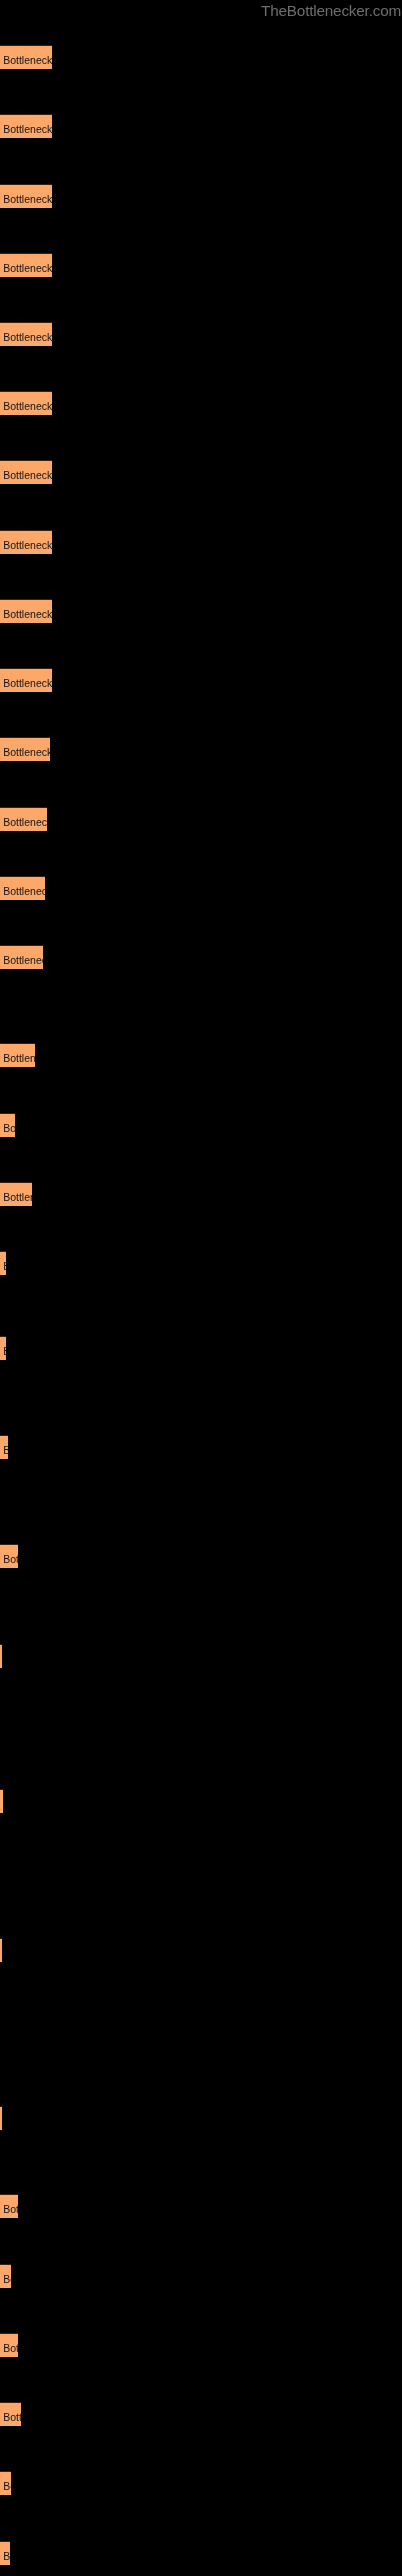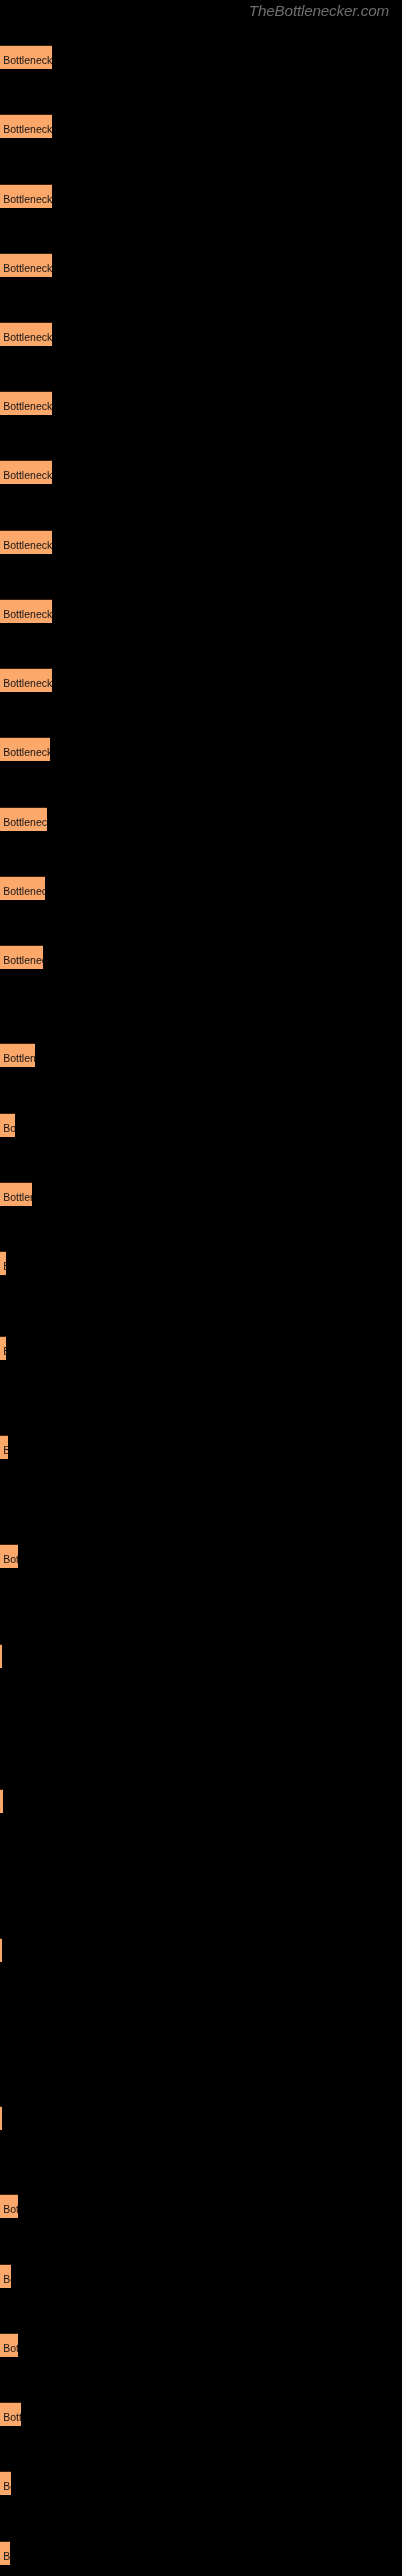--- a/index.html
+++ b/index.html
@@ -11,28 +11,27 @@
     width: 403px;
     height: 2576px;
     position: relative;
     overflow: hidden;
     font-family: "Liberation Sans", sans-serif;
     background: #000000;
   }
 
   .site-title {
     position: absolute;
-    right: 14px;
+    right: 2px;
     top: 1.6px;
     font-size: 15.3px;
     color: #6e6e6e;
     letter-spacing: -0.2px;
     white-space: nowrap;
     font-family: "Liberation Sans", sans-serif;
-    font-style: italic;
   }
 
   .chart-area {
     position: absolute;
     left: 0;
     top: 0;
     width: 403px;
     height: 2576px;
   }
 

